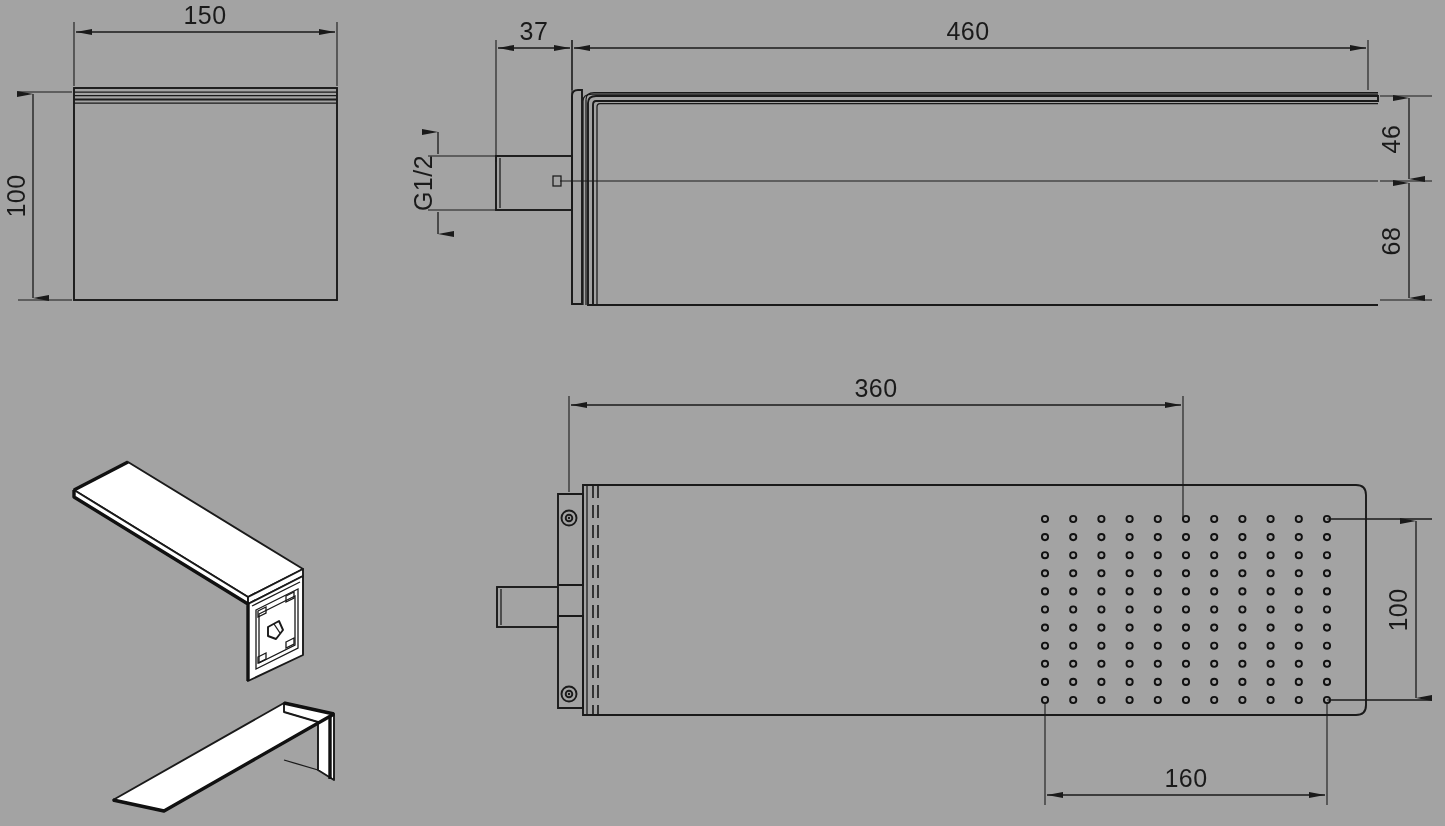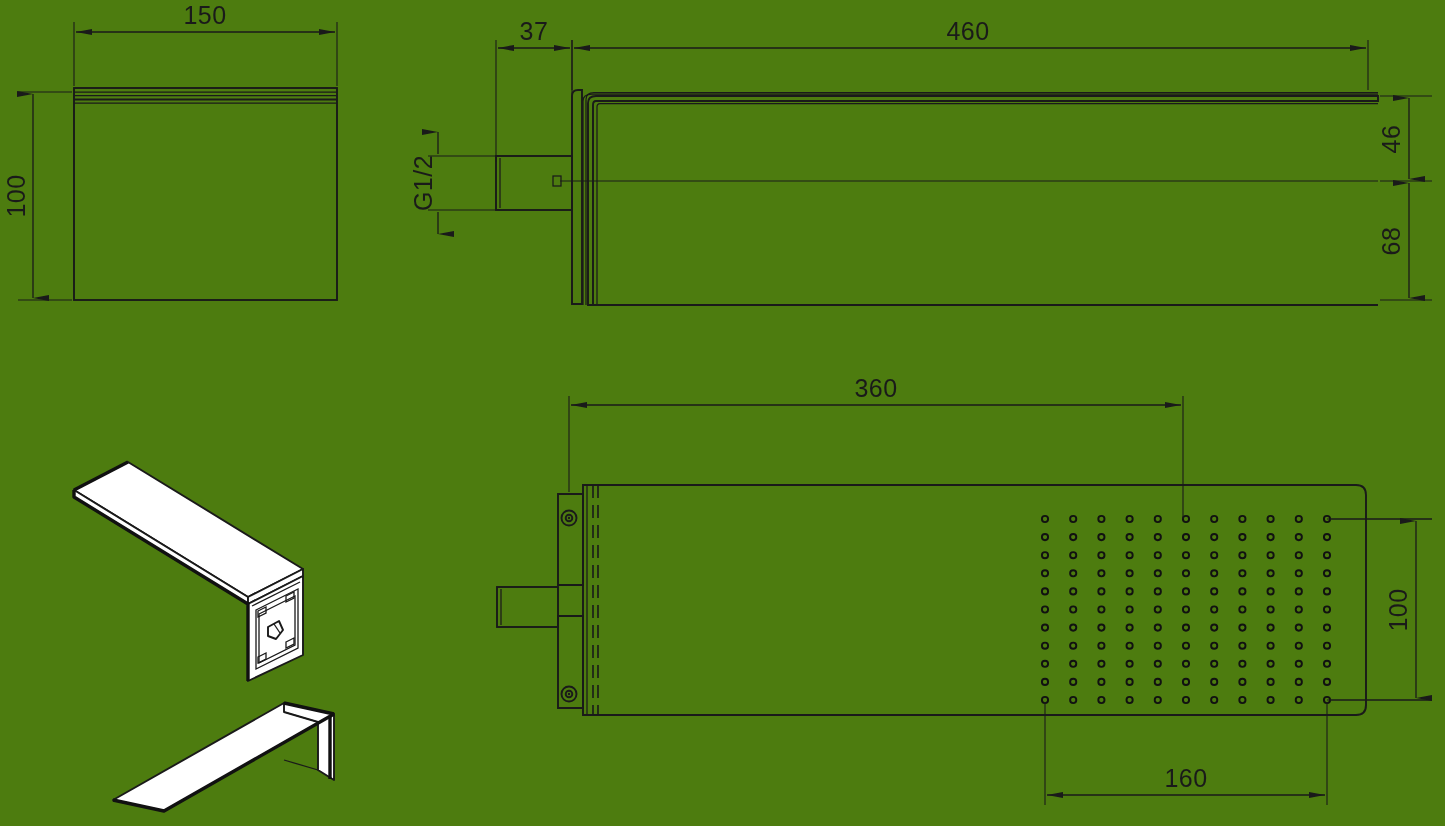--- a/index.html
+++ b/index.html
@@ -8,21 +8,21 @@
     padding: 0;
     background: #ffffff;
   }
   body {
     font-family: "Liberation Sans", sans-serif;
   }
   #sheet {
     position: relative;
     width: 1445px;
     height: 826px;
-    background: #4d7c0f;
+    background: #a3a3a3;
     overflow: hidden;
   }
   #sheet svg {
     display: block;
     width: 1445px;
     height: 826px;
   }
   .dimtext {
     font-family: "Liberation Sans", sans-serif;
     font-size: 25px;

